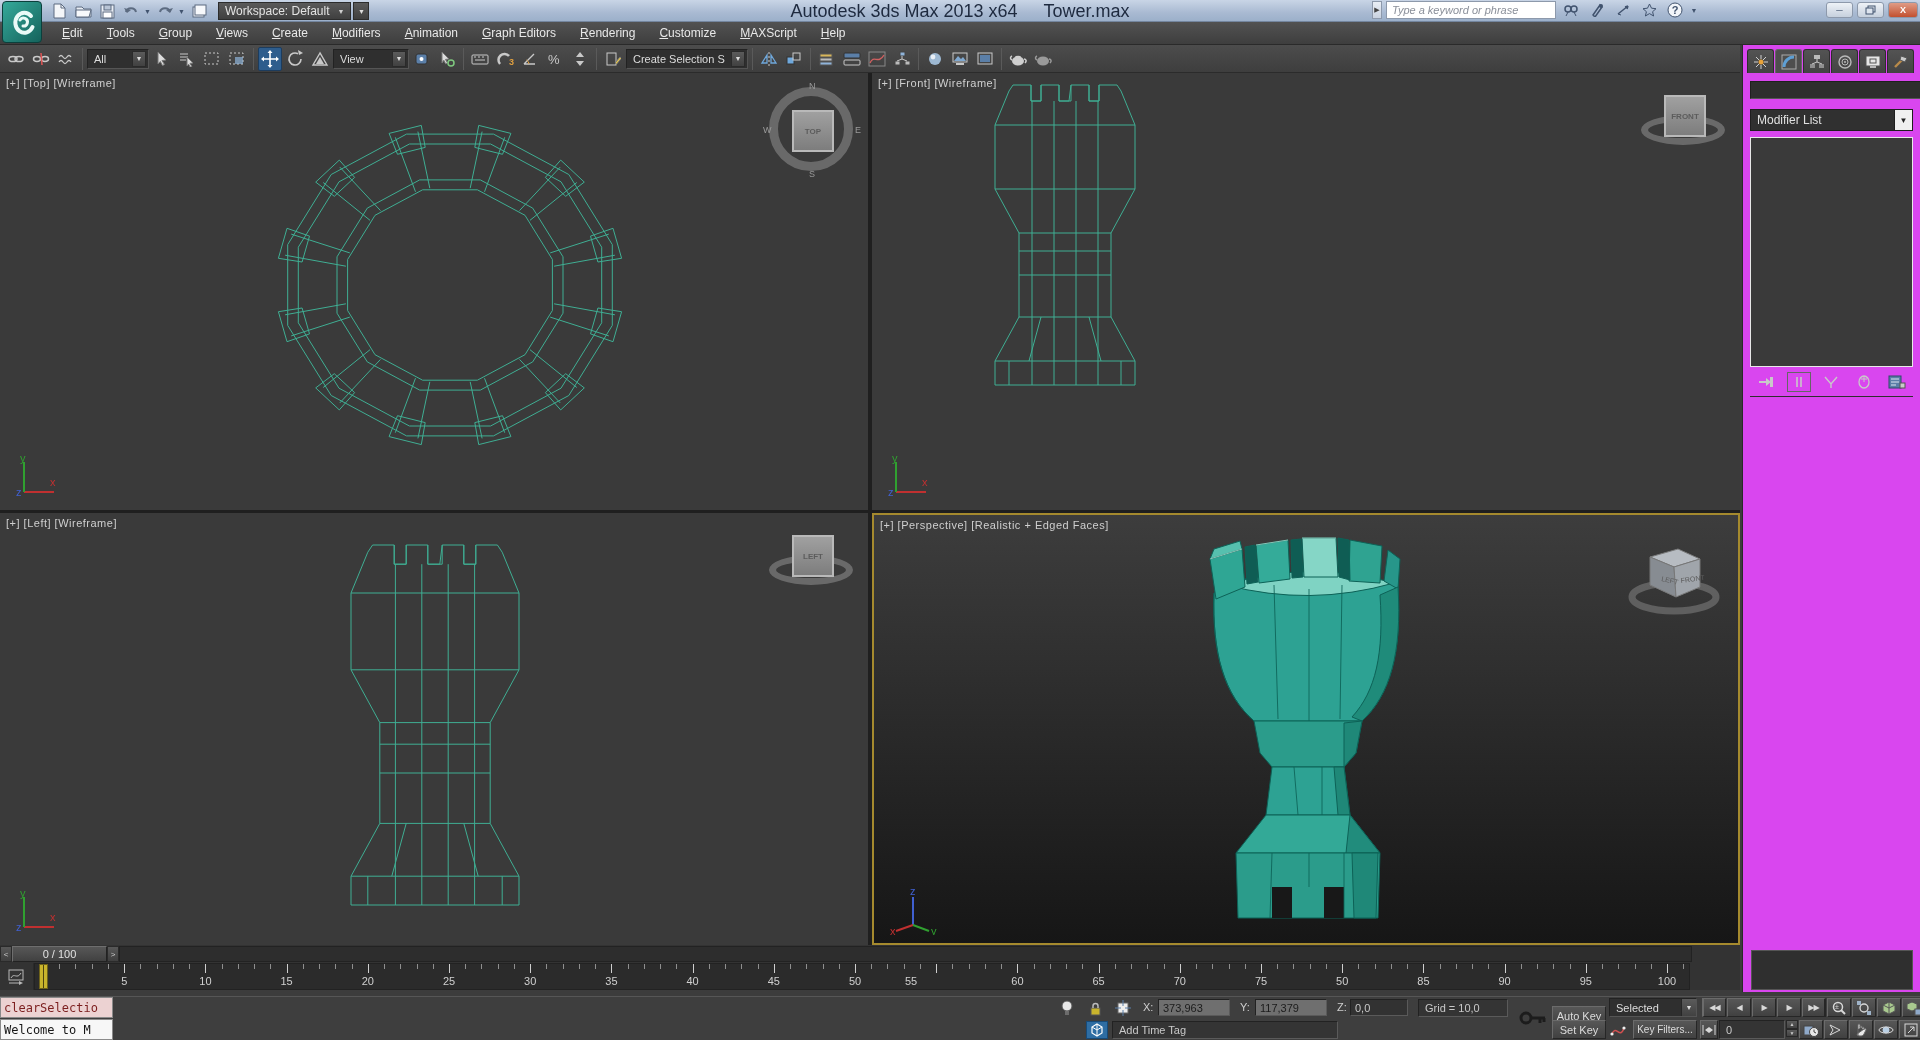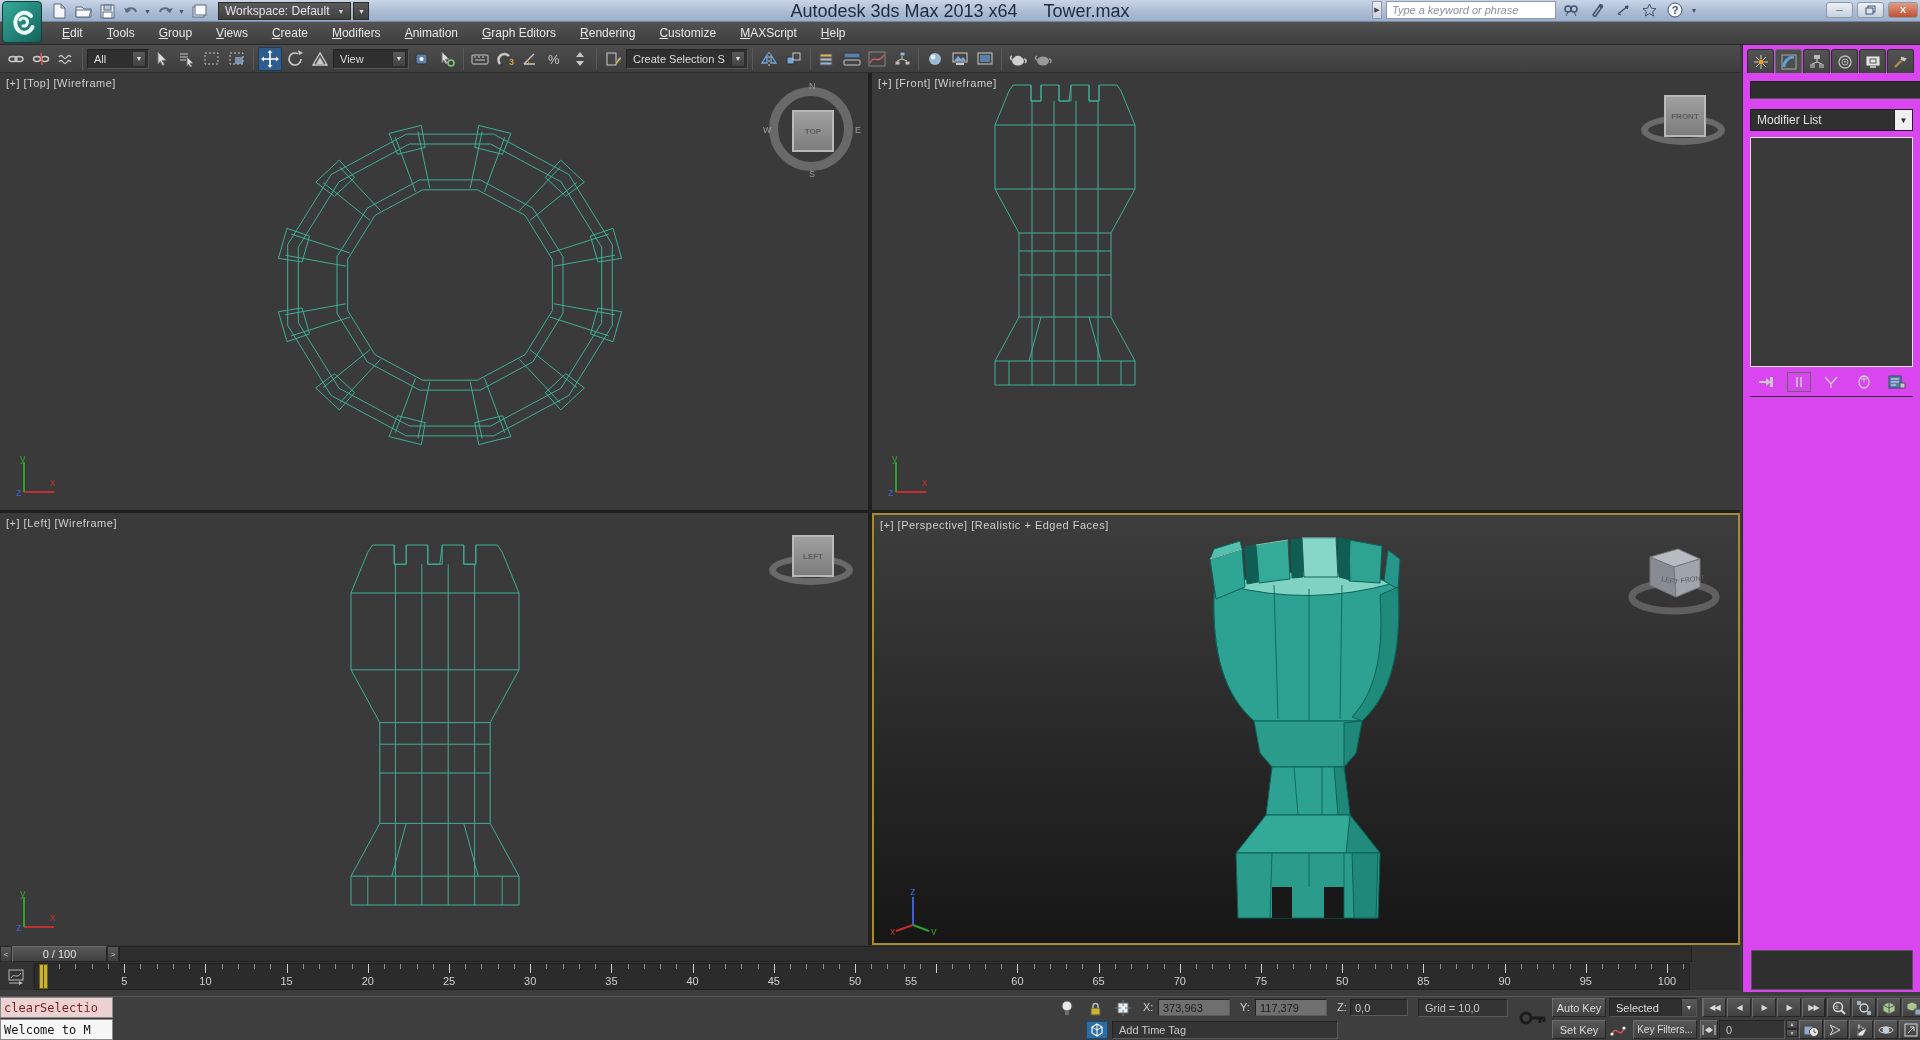--- a/index.html
+++ b/index.html
@@ -818,21 +818,21 @@
       <div class="coordfield lit" style="left:1255px;">117,379</div>
       <span class="coordlabel" style="left:1337px;">Z:</span>
       <div class="coordfield dark" style="left:1350px;width:58px;">0,0</div>
       <div class="sfield" style="left:1418px;width:90px;">Grid = 10,0</div>
       <div class="keyicon-wrap" style="left:1518px;">
         <svg width="28" height="18">
             <circle cx="7" cy="9" r="5" fill="none" stroke="#1c1c1c" stroke-width="3"></circle>
             <path d="M12 9h14M21 9v5M25 9v4" stroke="#1c1c1c" stroke-width="3"></path>
           </svg>
       </div>
-      <div class="sbtn" style="left:1552px;width:54px;">Auto Key</div>
+      <div class="sbtn" style="left:1552px;width:54px;margin-top:8px;">Auto Key</div>
       <div class="sdrop" style="left:1609px;width:88px;">
         <span class="txt">Selected</span>
         <span class="dd">▼</span>
       </div>
       <div class="transport" style="left:1702px;">
         <div class="tp-btn" style="border-left-width:2px;">◀◀</div>
         <div class="tp-btn">◀</div>
         <div class="tp-btn">▶</div>
         <div class="tp-btn">▶</div>
         <div class="tp-btn" style="border-right-width:2px;">▶▶</div>

